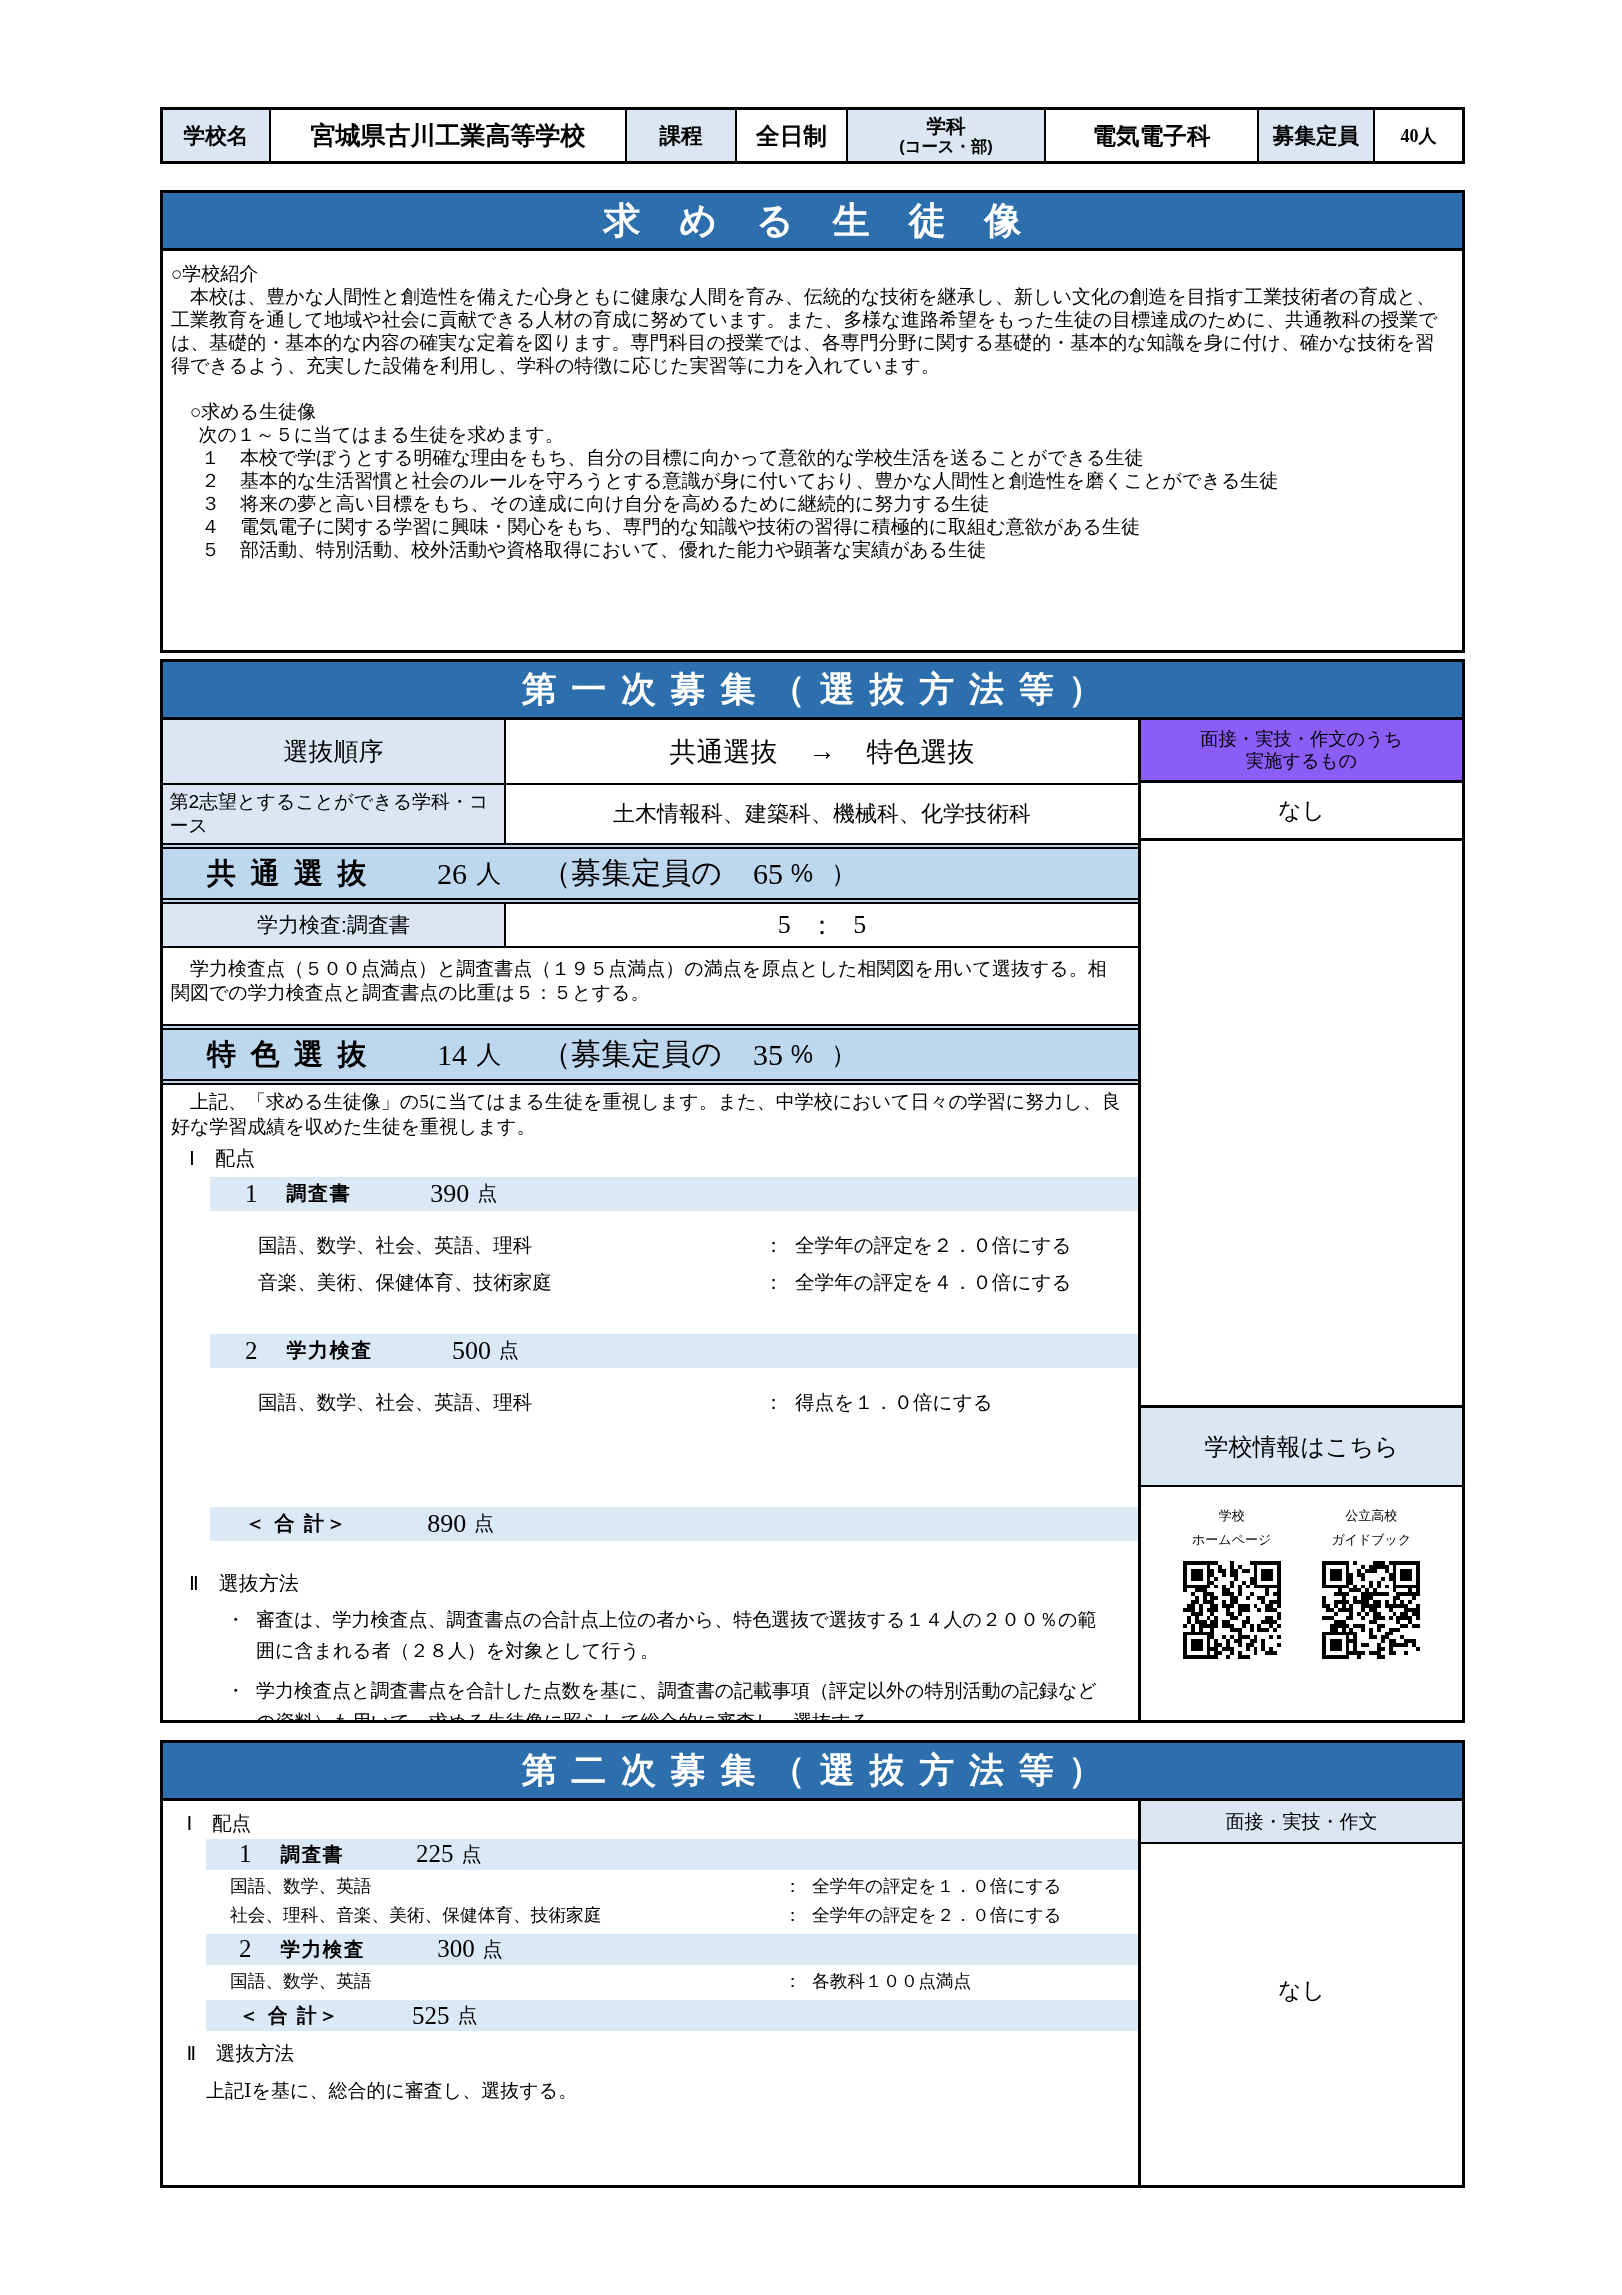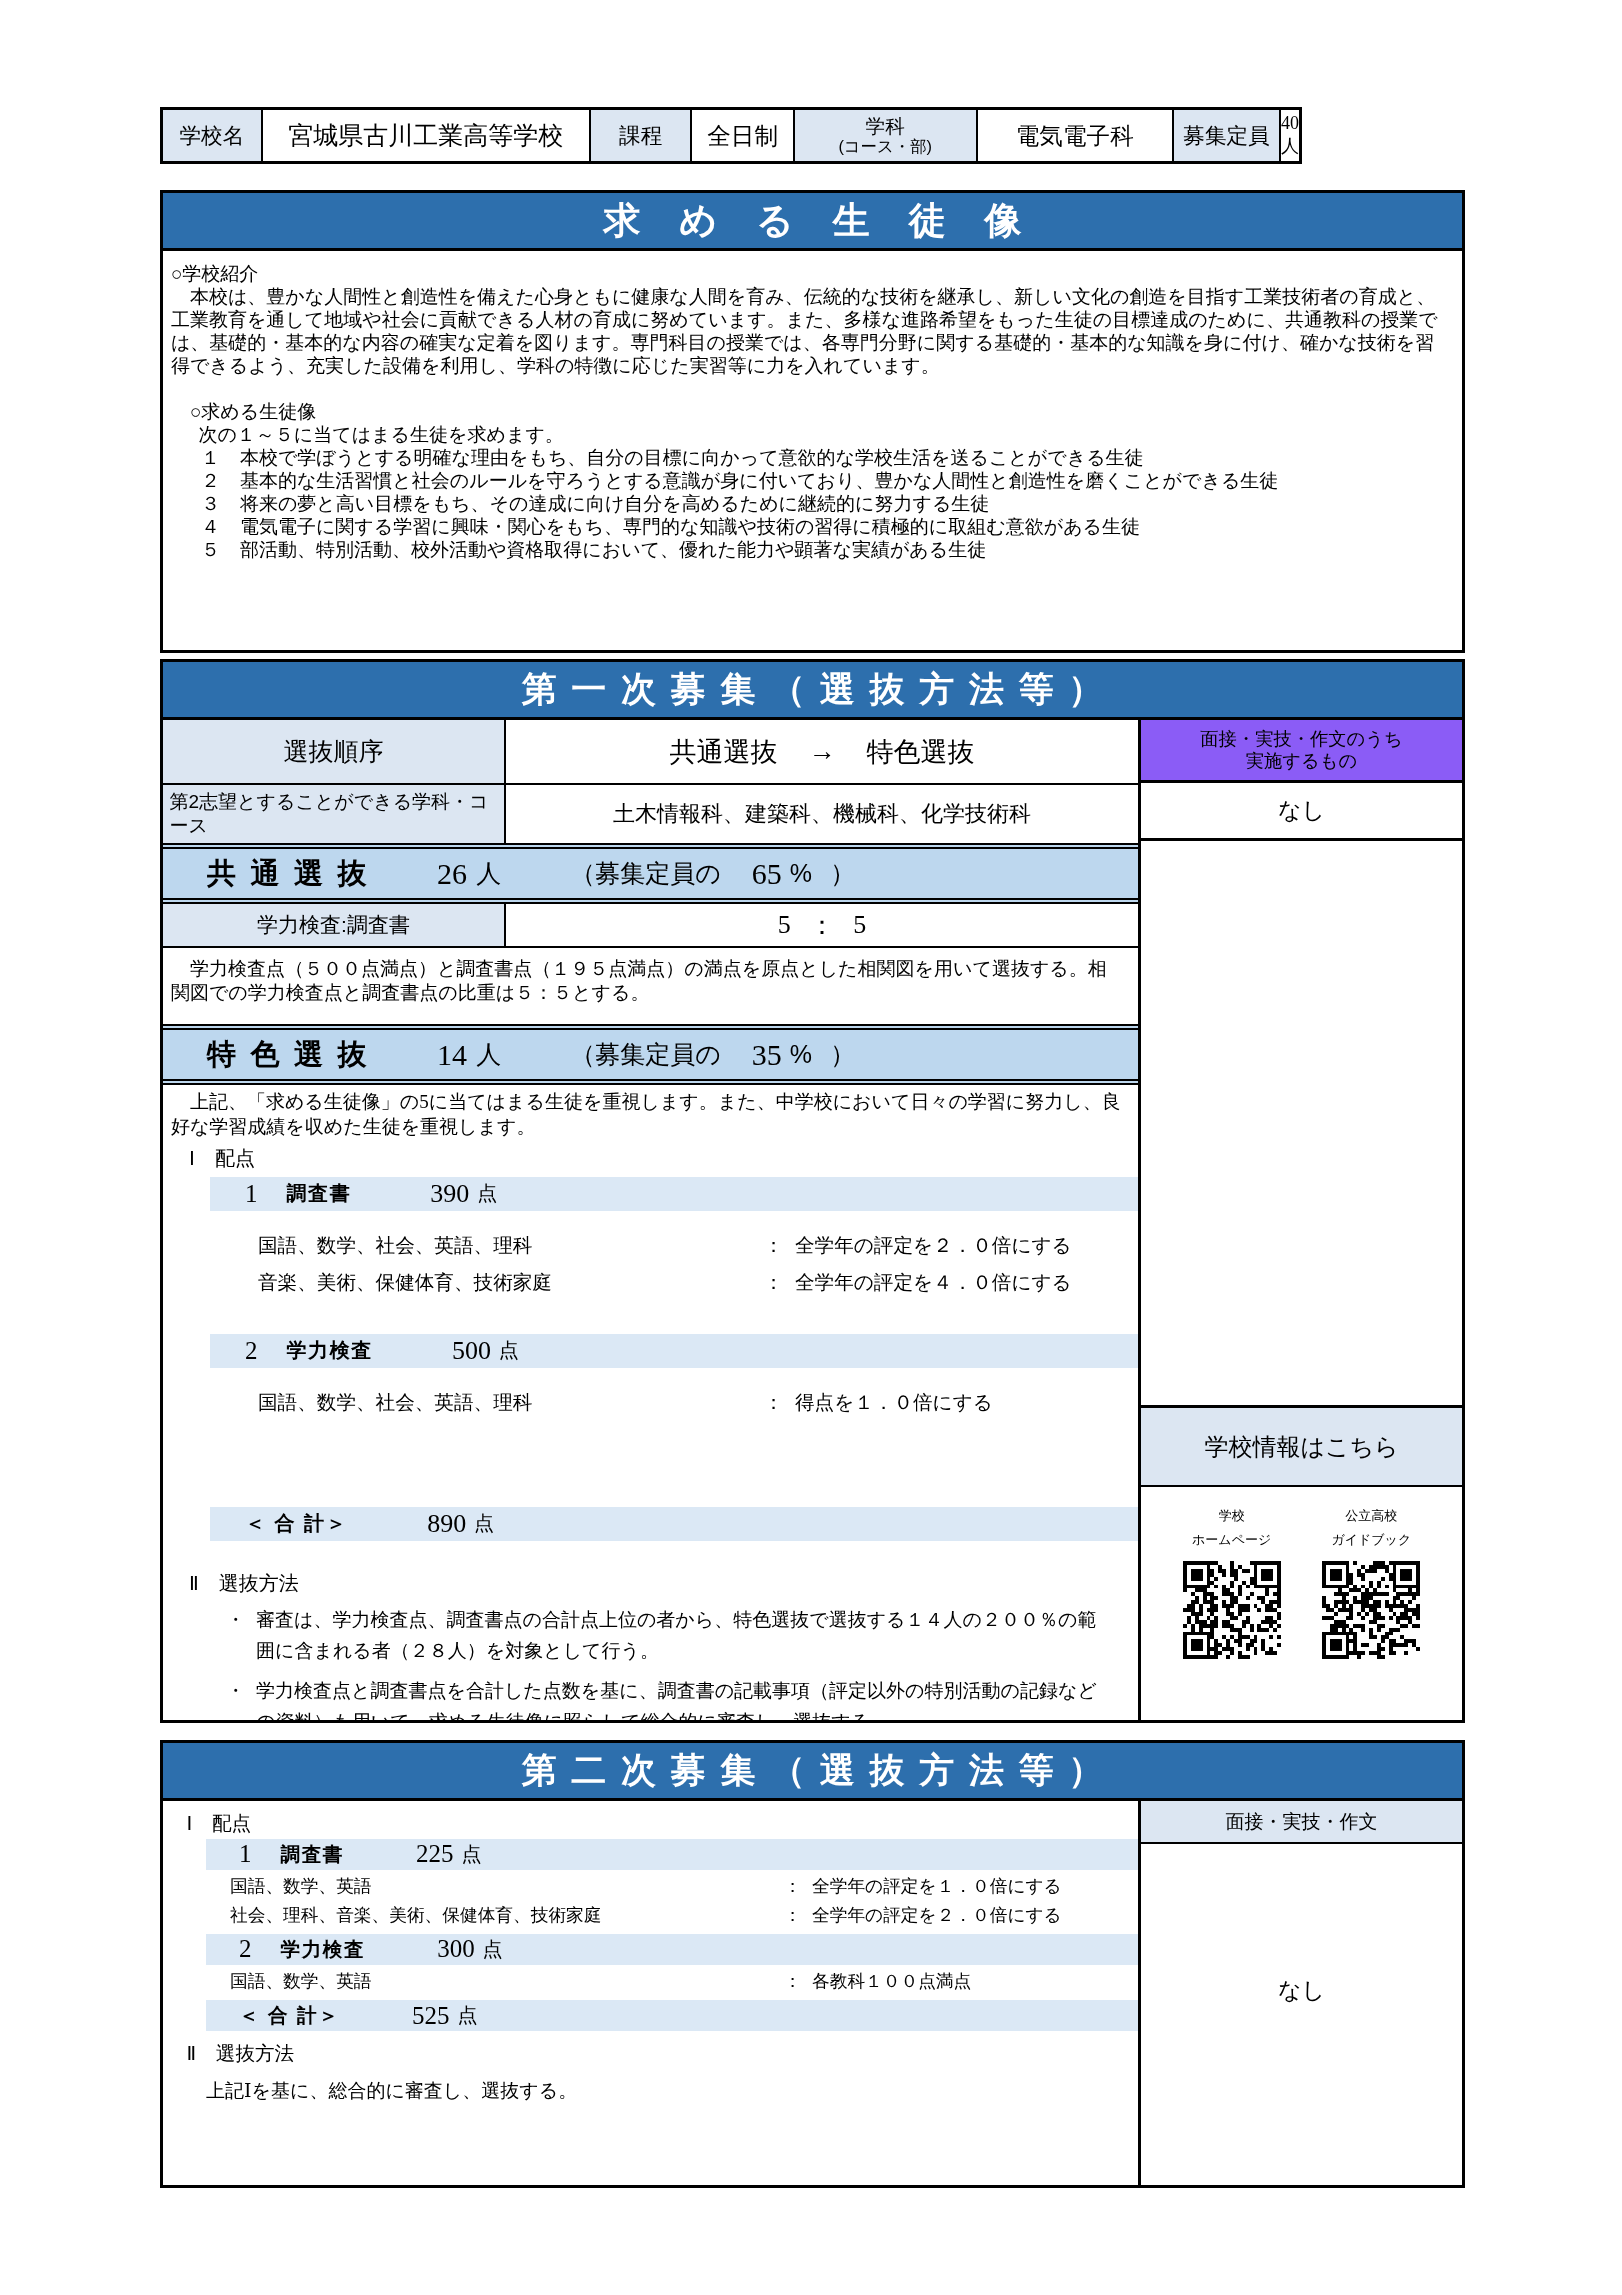--- a/index.html
+++ b/index.html
@@ -5,21 +5,21 @@
   * { margin:0; padding:0; box-sizing:border-box; }
   html,body { background:#ffffff; }
   .serif { font-family:"Liberation Serif","DejaVu Serif",serif; }
   .page {
     position:relative; width:1622px; height:2295px; background:#ffffff;
     font-family:"Liberation Sans","DejaVu Sans",sans-serif; color:#000; overflow:hidden;
   }
   .abs { position:absolute; }
 
   
-  .htable { left:160px; top:107px; width:1142px; height:57px; border:3.9px solid #000; display:flex; }
+  .htable { left:160px; top:107px; width:1305px; height:57px; border:3.9px solid #000; display:flex;font-weight:bold; }
   .hcell { display:flex; flex-direction:column; align-items:center; justify-content:center;
            border-left:2.6px solid #000; text-align:center; }
   .hcell.first { border-left:none; }
   .hlbl { background:#dce6f2; font-size:21.6px; }
   .hval { font-size:23.6px; }
 
   
   .box { border:3.9px solid #000; display:flex; flex-direction:column; background:#fff; }
   .banner { height:58px; flex:none; background:#2d6fad; border-bottom:3.3px solid #000; color:#fff;
             display:flex; align-items:center; justify-content:center; font-weight:bold; }
@@ -43,21 +43,21 @@
   .row2 { height:58px; display:flex; flex:none; }
   .lblcell { width:343px; flex:none; border-right:2.6px solid #000; background:#dce6f2;
              display:flex; align-items:center; justify-content:center; text-align:center; }
   .valcell { flex:1; display:flex; align-items:center; justify-content:center; text-align:center; }
 
   .band { height:61px; flex:none; border-top:6.5px double #000; border-bottom:6.5px double #000;
           background:#bdd7ee; display:flex; align-items:center; padding-left:44px; }
   .bname { font-weight:bold; font-size:29px; letter-spacing:0.5em; white-space:nowrap; }
   .bnum  { font-family:"Liberation Serif","DejaVu Serif",serif; font-size:30px; margin-left:56px; }
   .bunit { font-size:25px; margin-left:9.2px; }
-  .bpre  { font-size:25px; margin-left:69px; }
+  .bpre  { font-size:30px; margin-left:40px; }
   .bpct  { font-family:"Liberation Serif","DejaVu Serif",serif; font-size:30px; margin-left:31px; }
   .bsym  { font-size:25px; margin-left:7.9px; }
   .bpost { font-size:25px; margin-left:18.3px; }
 
   .row4 { height:44px; border-bottom:2.6px solid #000; display:flex; flex:none; }
   .row4 .lblcell { font-size:21px; }
   .ratio-val { font-size:26px; letter-spacing:0.35em; text-indent:0.35em; }
   .row5 { height:76px; flex:none; padding:9.2px 13px 0 7.9px; font-family:"Liberation Serif","DejaVu Serif",serif;
           font-size:19px; line-height:24px; text-indent:0; }
 

